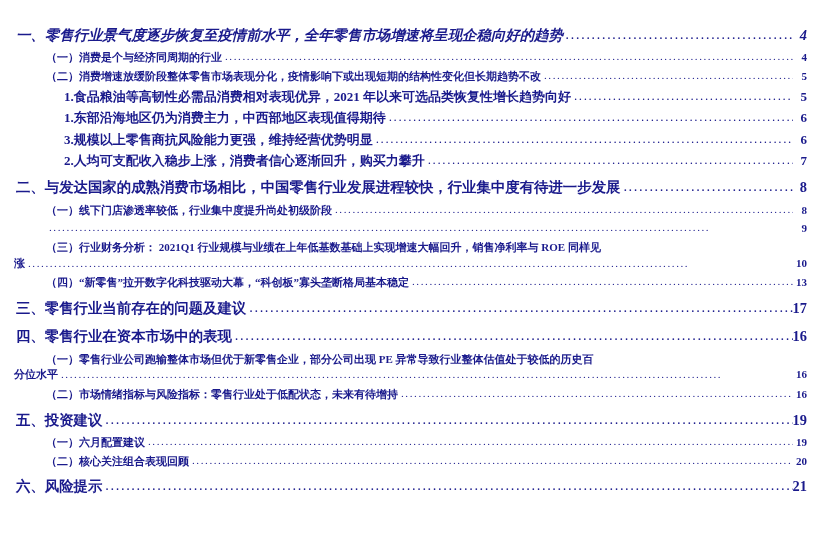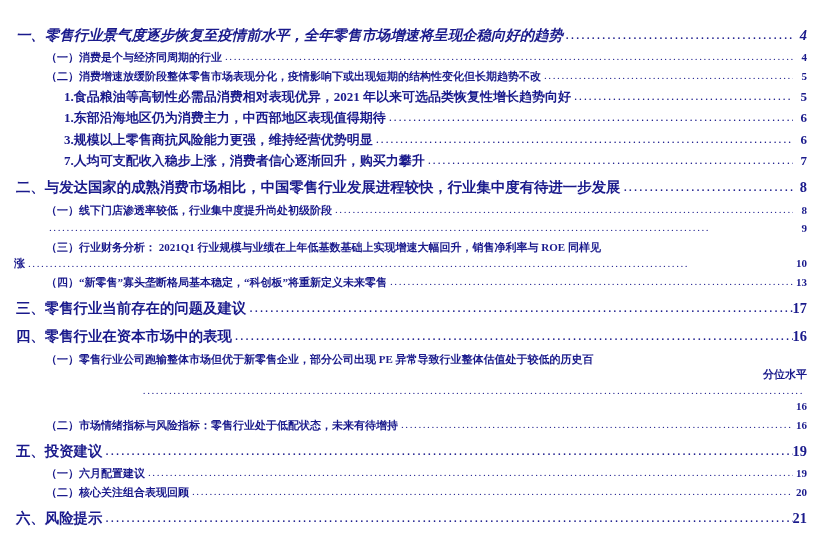--- a/index.html
+++ b/index.html
@@ -124,21 +124,21 @@
       <span class="txt">1.东部沿海地区仍为消费主力，中西部地区表现值得期待</span>
       <span class="dots">........................................................................................................................................................</span>
       <span class="pg">6</span>
     </div>
     <div class="entry lvl3">
       <span class="txt">3.规模以上零售商抗风险能力更强，维持经营优势明显</span>
       <span class="dots">........................................................................................................................................................</span>
       <span class="pg">6</span>
     </div>
     <div class="entry lvl3">
-      <span class="txt">7.人均可支配收入稳步上涨，消费者信心逐渐回升，购买力攀升</span>
+      <span class="txt">2.人均可支配收入稳步上涨，消费者信心逐渐回升，购买力攀升</span>
       <span class="dots">........................................................................................................................................................</span>
       <span class="pg">7</span>
     </div>
     <div class="entry lvl1">
       <span class="txt">二、与发达国家的成熟消费市场相比，中国零售行业发展进程较快，行业集中度有待进一步发展</span>
       <span class="dots">........................................................................................................................................................</span>
       <span class="pg">8</span>
     </div>
     <div class="entry lvl2">
       <span class="txt">（一）线下门店渗透率较低，行业集中度提升尚处初级阶段</span>
@@ -151,37 +151,37 @@
     </div>
     <div class="wrap lvl2">
       <span class="l1">（三）行业财务分析： 2021Q1 行业规模与业绩在上年低基数基础上实现增速大幅回升，销售净利率与 ROE 同样见</span>
       <span class="l2" style="margin-left: -32px;">
         <span class="txt">涨</span>
         <span class="dots">........................................................................................................................................................</span>
         <span class="pg">10</span>
       </span>
     </div>
     <div class="entry lvl2">
-      <span class="txt">（四）“新零售”寡头垄断格局基本稳定，“科创板”将重新定义未来零售</span>
+      <span class="txt">（四）“新零售”拉开数字化科技驱动大幕，“科创板”寡头垄断格局基本稳定</span>
       <span class="dots">........................................................................................................................................................</span>
       <span class="pg">13</span>
     </div>
     <div class="entry lvl1">
       <span class="txt">三、零售行业当前存在的问题及建议</span>
       <span class="dots">........................................................................................................................................................</span>
       <span class="pg">17</span>
     </div>
     <div class="entry lvl1">
       <span class="txt">四、零售行业在资本市场中的表现</span>
       <span class="dots">........................................................................................................................................................</span>
       <span class="pg">16</span>
     </div>
     <div class="wrap lvl2">
       <span class="l1">（一）零售行业公司跑输整体市场但优于新零售企业，部分公司出现 PE 异常导致行业整体估值处于较低的历史百</span>
-      <span class="l2" style="margin-left: -32px; flex-direction: column;">
+      <span class="l2" style="margin-left: -32px;">
         <span class="txt">分位水平</span>
         <span class="dots">........................................................................................................................................................</span>
         <span class="pg">16</span>
       </span>
     </div>
     <div class="entry lvl2">
       <span class="txt">（二）市场情绪指标与风险指标：零售行业处于低配状态，未来有待增持</span>
       <span class="dots">........................................................................................................................................................</span>
       <span class="pg">16</span>
     </div>

